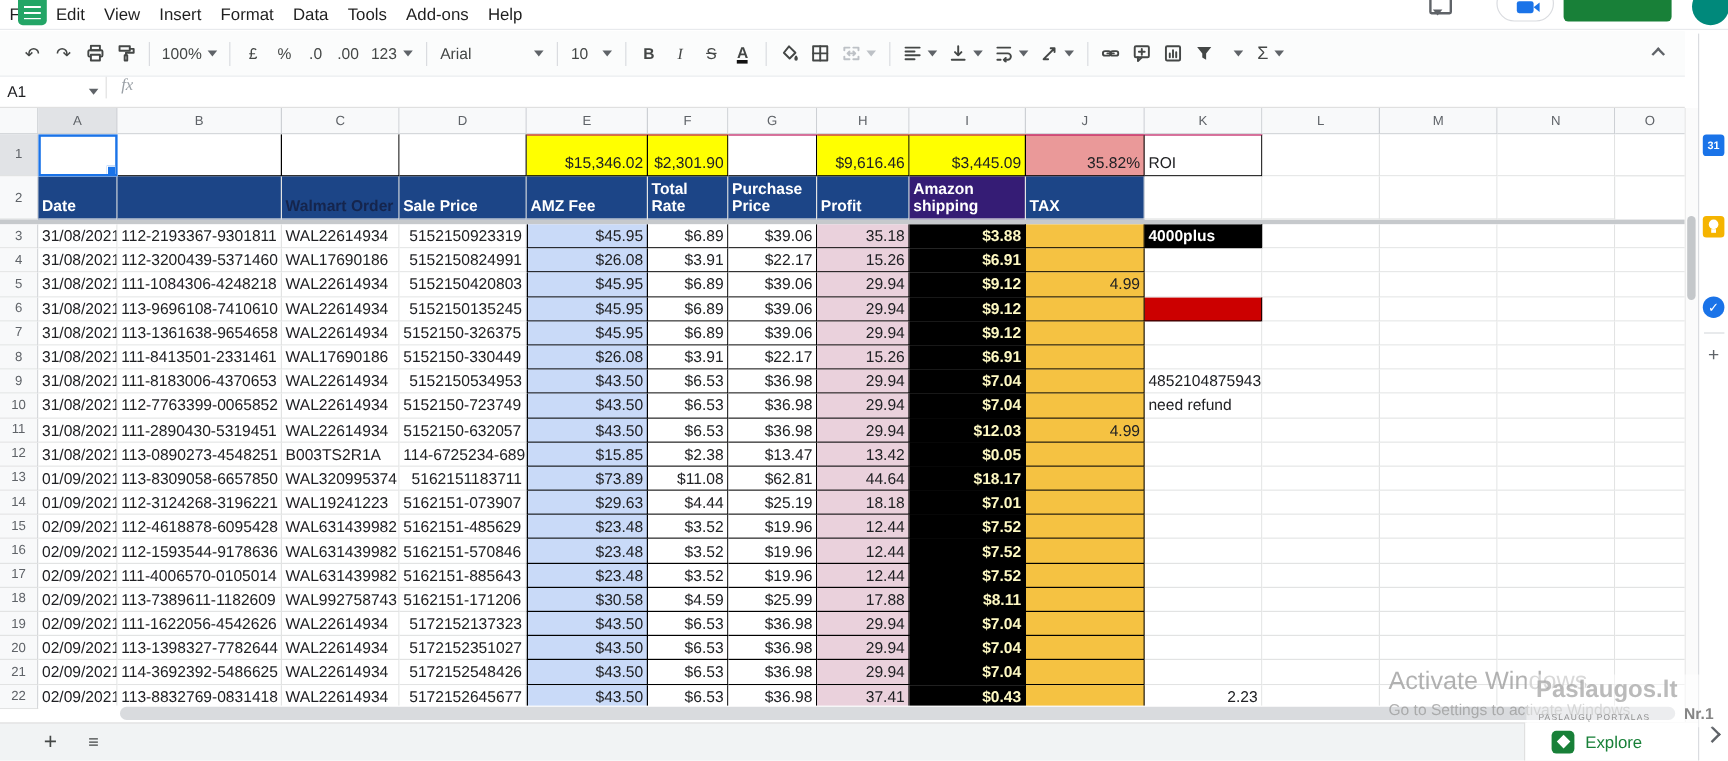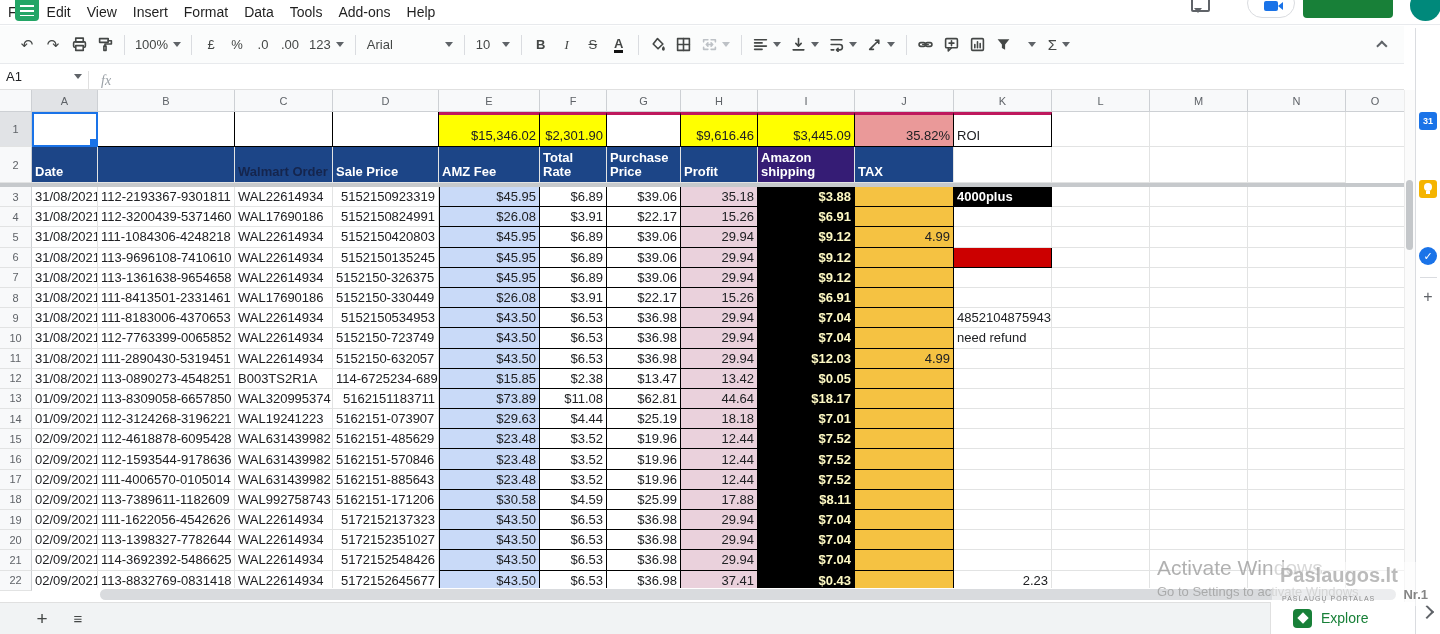--- a/index.html
+++ b/index.html
@@ -36,41 +36,41 @@
   .sizesel{width:44px;justify-content:space-between}
   .zoomsel{width:54px;justify-content:center}
   .bld{font-weight:700}.ita{font-style:italic;font-family:"Liberation Serif",serif}.stk{text-decoration:line-through}
   .txtcol{font-weight:700;border-bottom:3px solid #111;line-height:13px}
   .ic{width:15px;height:15px;stroke:#444746;fill:none;stroke-width:1.5;stroke-linecap:round;stroke-linejoin:round;display:block}
   .ic.dis{stroke:#bdc1c6}
   #collapse-toolbar{position:absolute;left:1380px;top:8px}
   .chev{display:inline-block;width:8px;height:8px;border-left:2px solid #5f6368;border-top:2px solid #5f6368;transform:rotate(45deg) translateY(3px)}
   
   #fxbar{position:absolute;top:64px;left:0;width:1404px;height:26px;background:#fff;
-         border-bottom:1px solid #e0e0e0;display:flex;align-items:flex-end}
+         border-bottom:1px solid #e0e0e0;display:flex;align-items:flex-start}
   #namebox{width:88px;height:100%;display:flex;align-items:center;padding-left:6px;font-size:13px;color:#202124}
   #namebox .car{margin-left:auto;margin-right:6px}
   #fxdiv{width:1px;height:18px;background:#e0e0e0}
   #fxlabel{margin-left:12px;font-size:14px;font-style:italic;font-family:"Liberation Serif",serif;color:#9aa0a6}
   #fxvalue{margin-left:14px;font-size:13px}
   
   #grid{position:absolute;top:90px;left:0;width:1404px;height:501px;overflow:hidden;background:#fff;
         display:grid;
         grid-template-columns:32px 66px 137px 98px 106px 101px 67px 74px 77px 97px 99px 98px 98px 98px 98px 59px;
         grid-template-rows:22px 35px 36px 4px repeat(20,20.2px)}
   .ch,.rh{display:flex;align-items:center;justify-content:center;background:#f8f9fa;color:#5f6368;
           font-size:11px;border-right:1px solid #cdd0d4;border-bottom:1px solid #cdd0d4;overflow:hidden}
   .rh{border-bottom:1px solid #e2e3e3}
   .hl{background:#e1e3e6}
   .c{position:relative;display:flex;align-items:center;padding:0 3px;font-size:13px;background:#fff;
      border-right:1px solid #e2e3e3;border-bottom:1px solid #e2e3e3;overflow:hidden;white-space:nowrap}
   .tall{align-items:flex-end;padding-bottom:3px}
   .r{justify-content:flex-end}
   .bb{border-right-color:#000;border-bottom-color:#000}
-  .bt{border-top:3px solid #be185d}
+  .bt{border-top:1px solid #be185d}
   .bl{border-left:1px solid #000}
   .bg-yellow{background:#ffff00}
   .bg-roi{background:#ea9999}
   .bg-sale{background:#c9daf8}
   .bg-pp{background:#ead1dc}
   .bg-black{background:#000;color:#fef9c3;font-weight:700}
   .bg-ship{background:#f5c242}
   .bg-red{background:#cc0000}
   .kblack{background:#000;color:#fff;font-weight:700}
   .hdr{background:#1c4587;color:#fff;font-weight:700;white-space:normal;line-height:14px;

